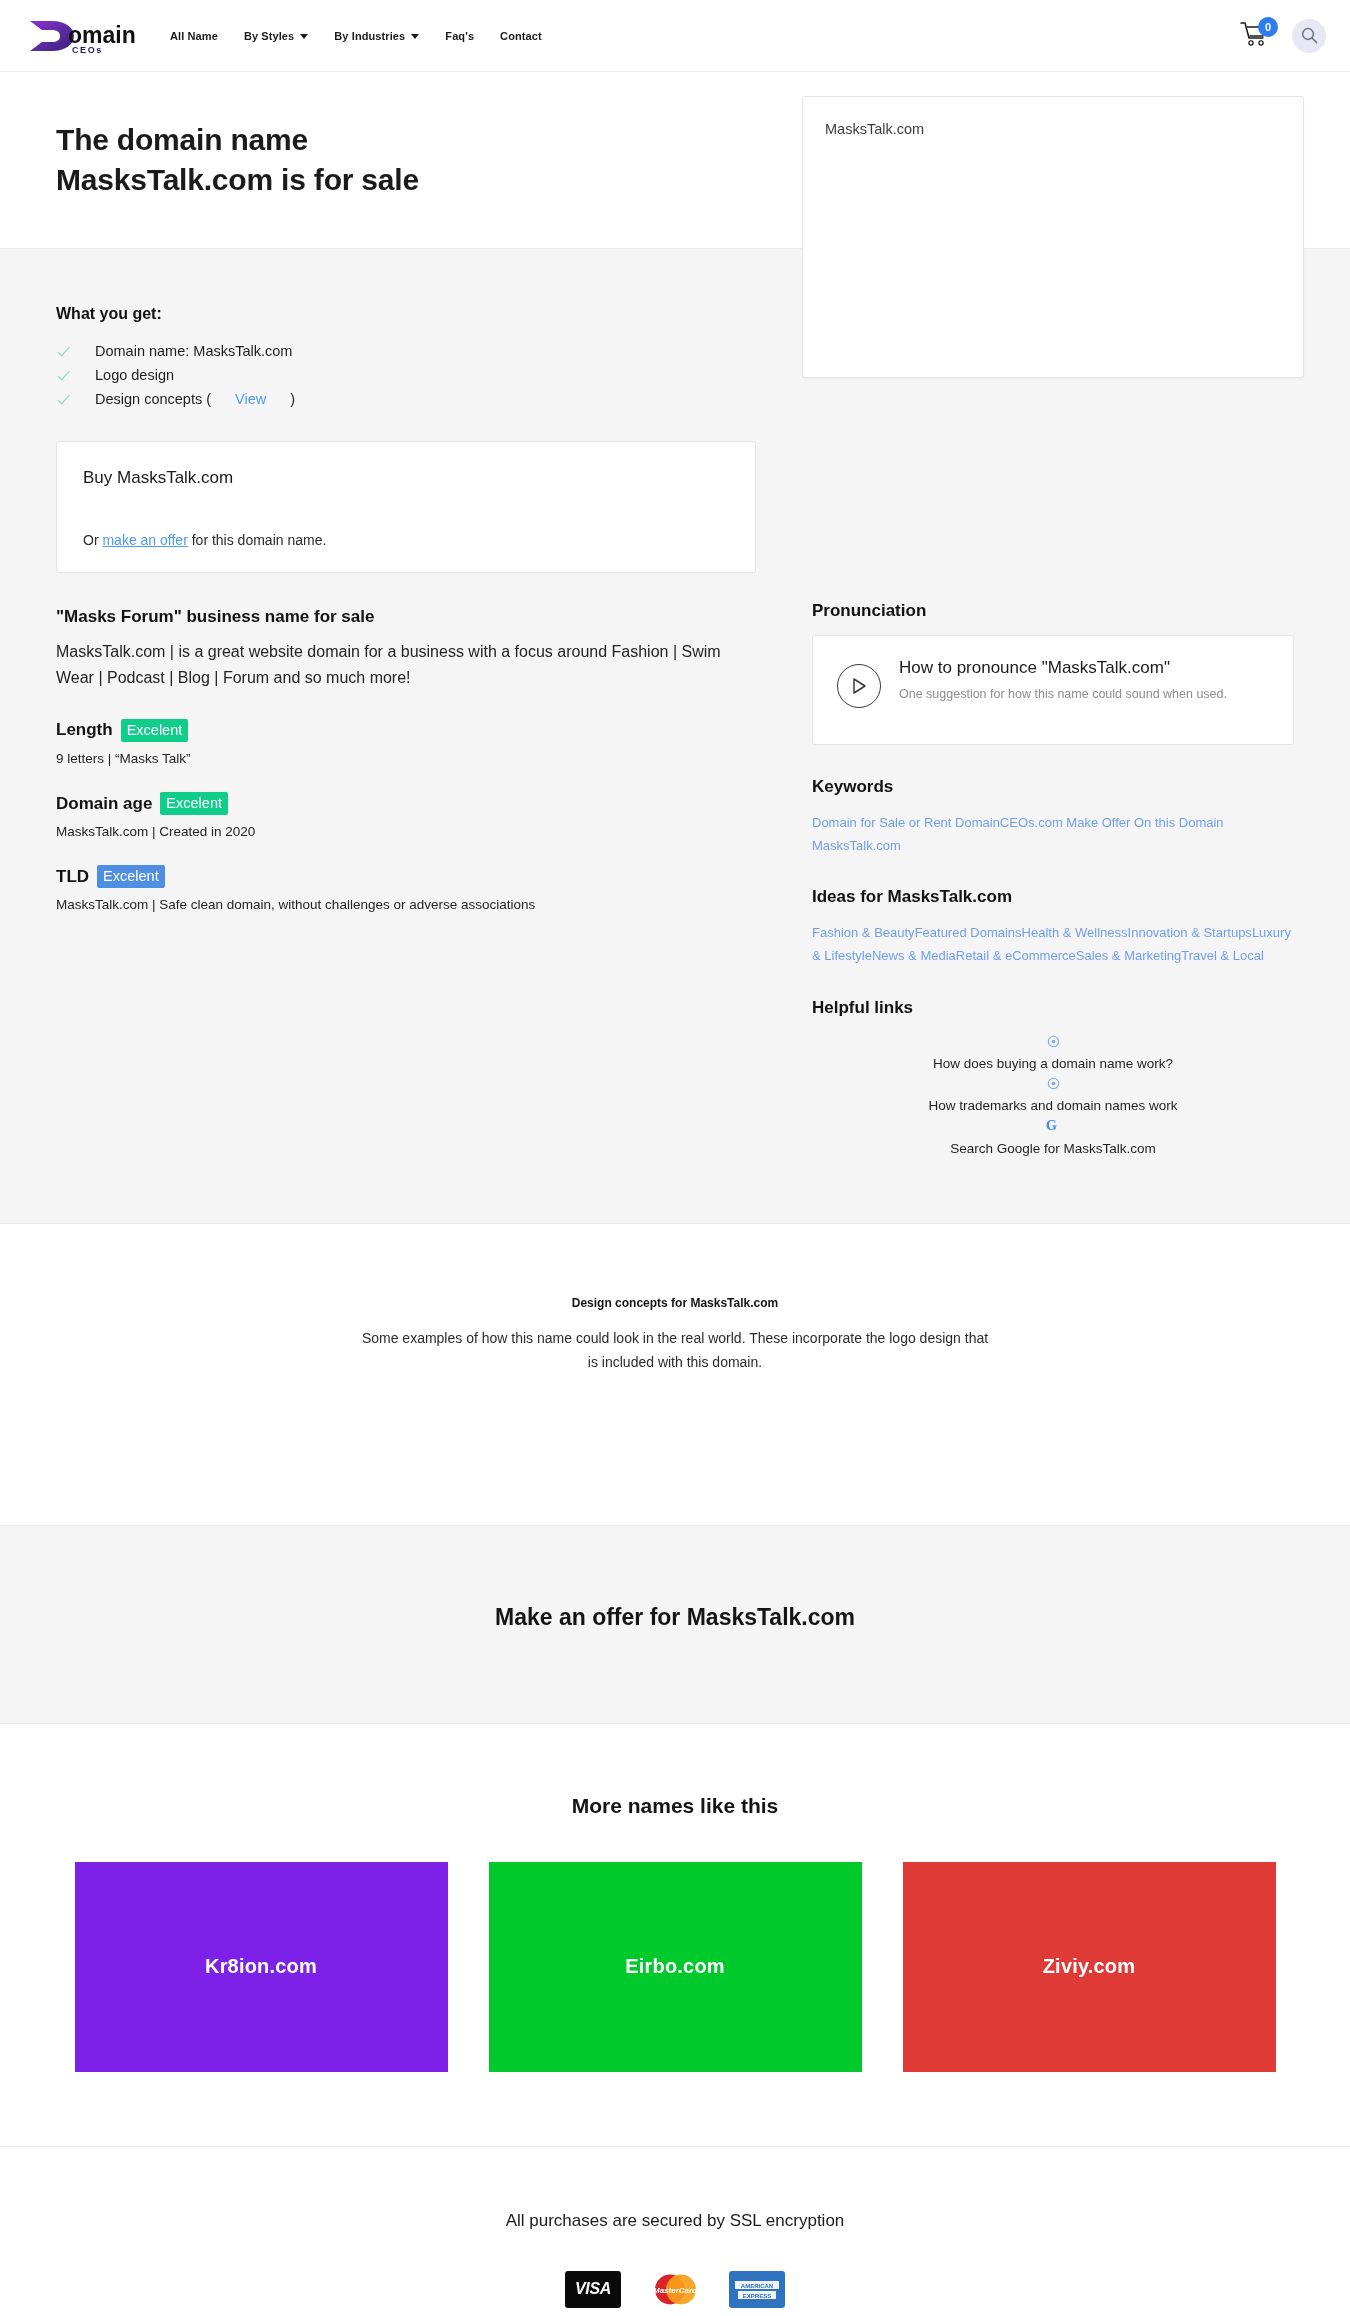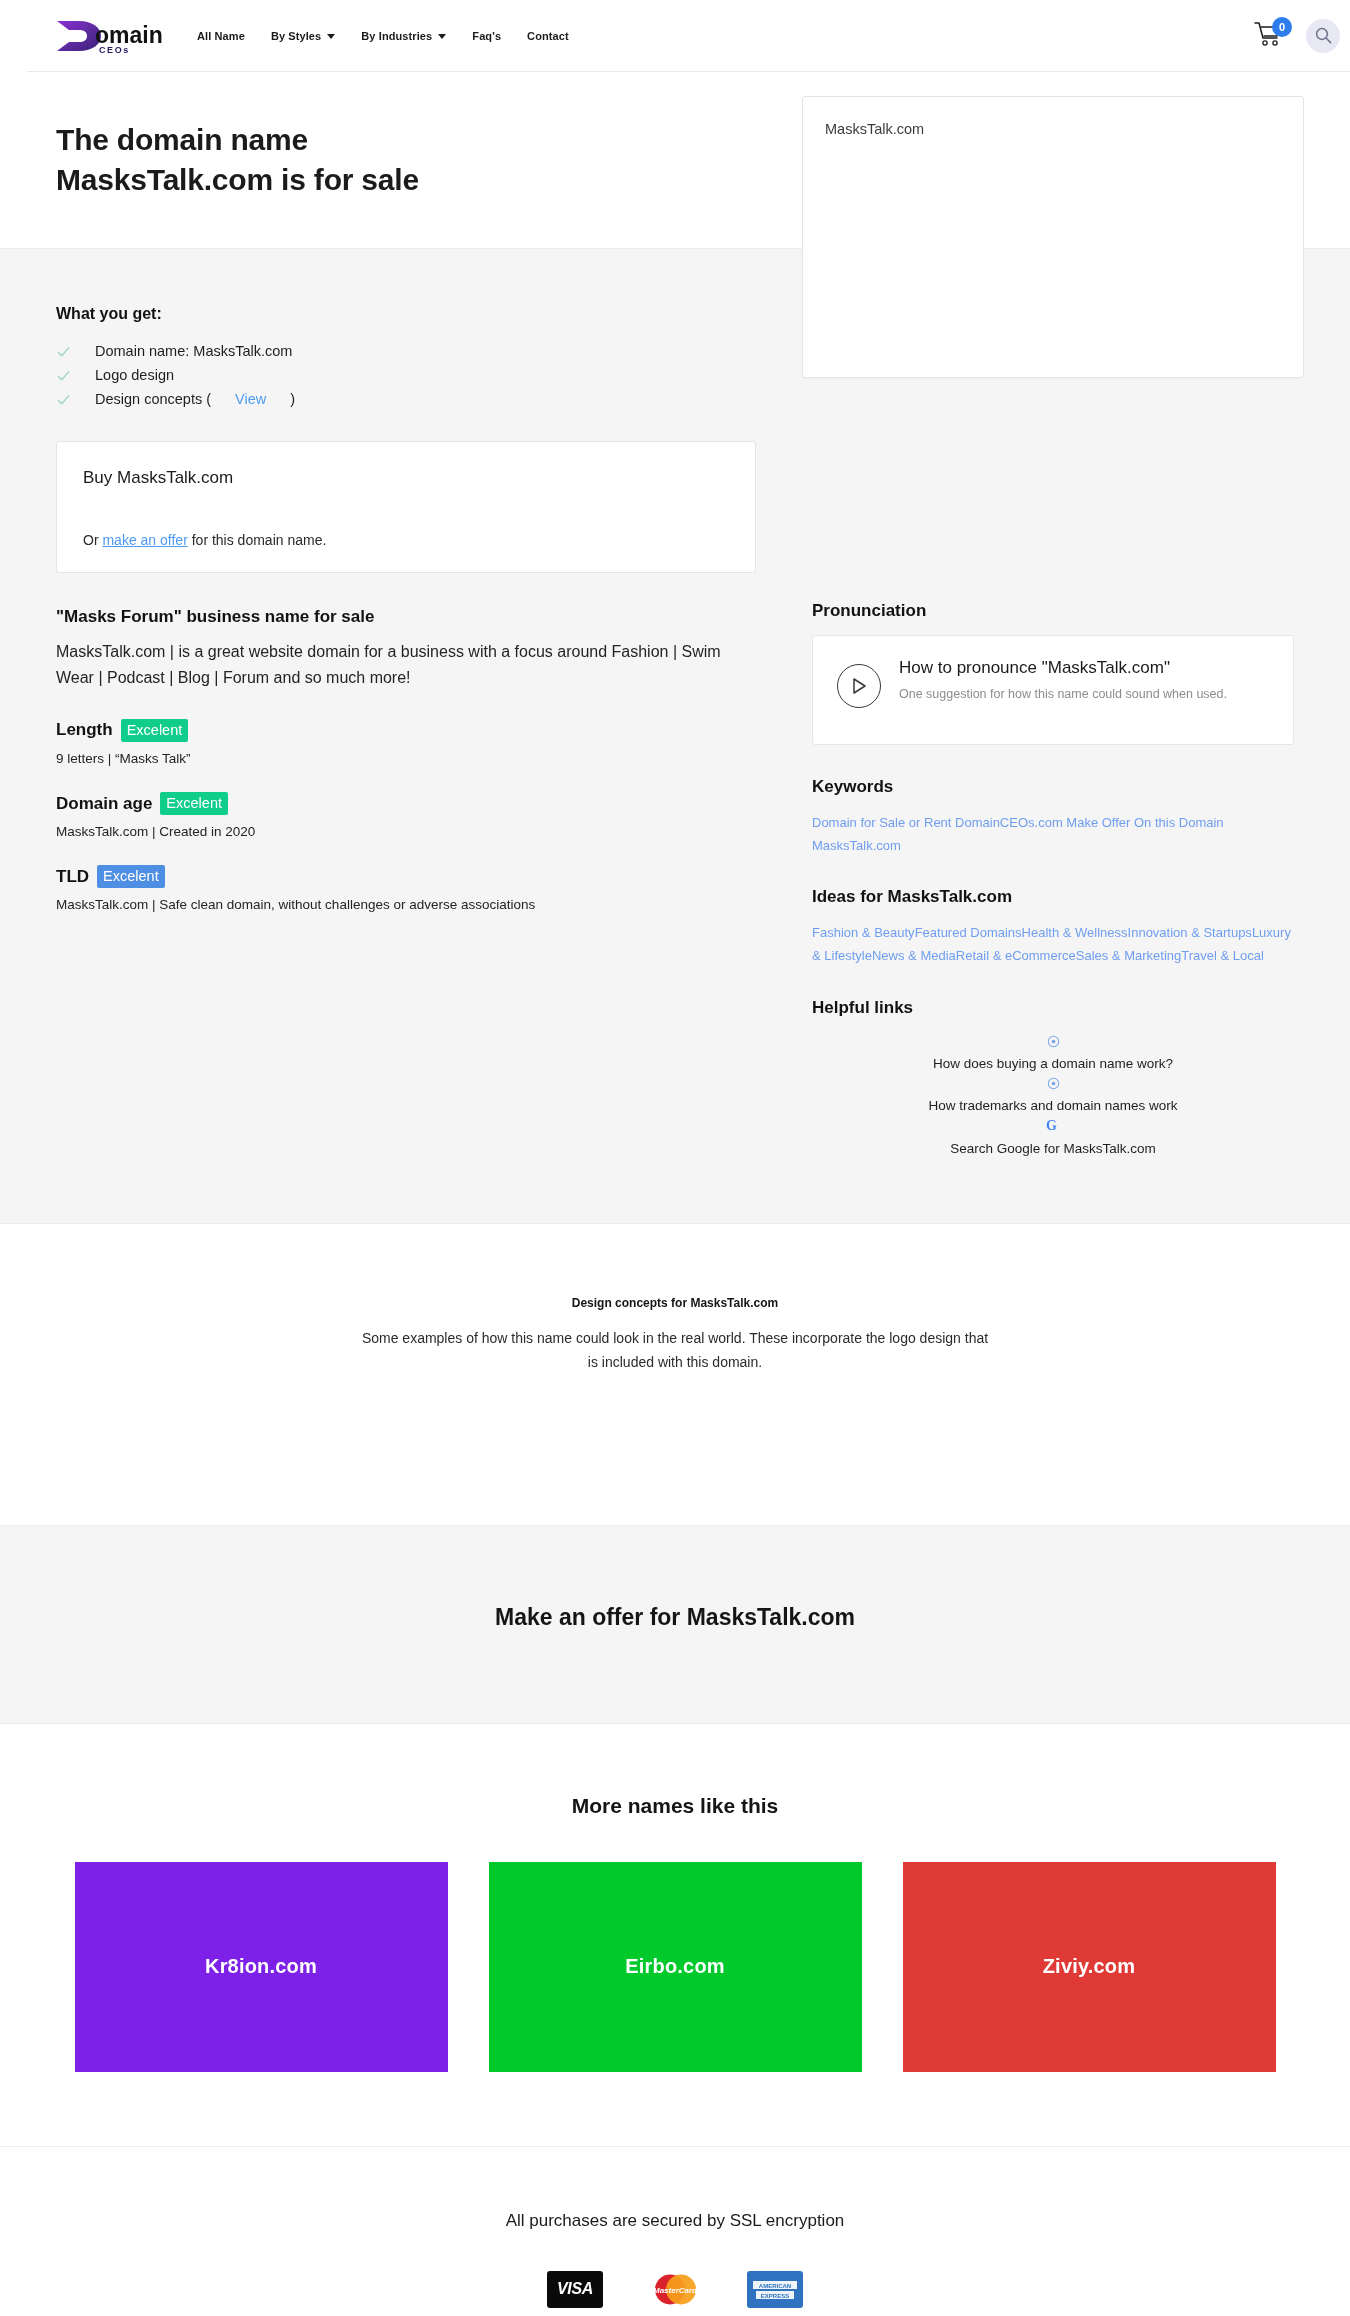--- a/index.html
+++ b/index.html
@@ -13,22 +13,21 @@
   }
 
   .page { width: 1350px; position: relative; }
 
   
   .header {
     height: 72px;
     background: #ffffff;
     border-bottom: 1px solid #e9e9e9;
     display: flex;
-    padding: 0 10px 0 26px;
-    margin-left: 27px;
+    padding: 0 24px 0 26px;
   }
   .logo-wrap { display: flex; align-items: center; margin-right: 26px; }
   .logo-svg { display: block; }
 
   .nav { display: flex; align-items: center; gap: 26px; flex: 1; }
   .nav-item {
     font-size: 11px;
     font-weight: 600;
     color: #1b1b1b;
     letter-spacing: .1px;
@@ -192,21 +191,21 @@
     width: 373px; height: 210px;
     display: flex; align-items: center; justify-content: center;
     color: #ffffff; font-size: 20px; font-weight: 700;
     cursor: pointer;
     letter-spacing: .2px;
   }
 
   
   .ssl { background: #ffffff; padding: 64px 56px 62px 56px; text-align: center; }
   .ssl-h { font-size: 17px; color: #1b1b1b; margin-bottom: 40px; }
-  .cards-row { display: flex; justify-content: center; align-items: center; gap: 44px; }
+  .cards-row { display: flex; justify-content: center; align-items: center; gap: 26px; }
   .pay { height: 37px; border-radius: 3px; display:flex; align-items:center; justify-content:center; }
   .pay-visa { width: 56px; background: #0a0a0a; }
   .pay-visa span { color:#fff; font-style: italic; font-weight: 700; font-size: 16px; letter-spacing: -.3px; font-family:"Liberation Sans", sans-serif;}
   .pay-mc { width: 56px; position: relative; }
   .pay-amex { width: 56px; background: #2f72c0; }
 
   
   .footer {
     background: #3a3a3a;
     padding: 30px 56px;

